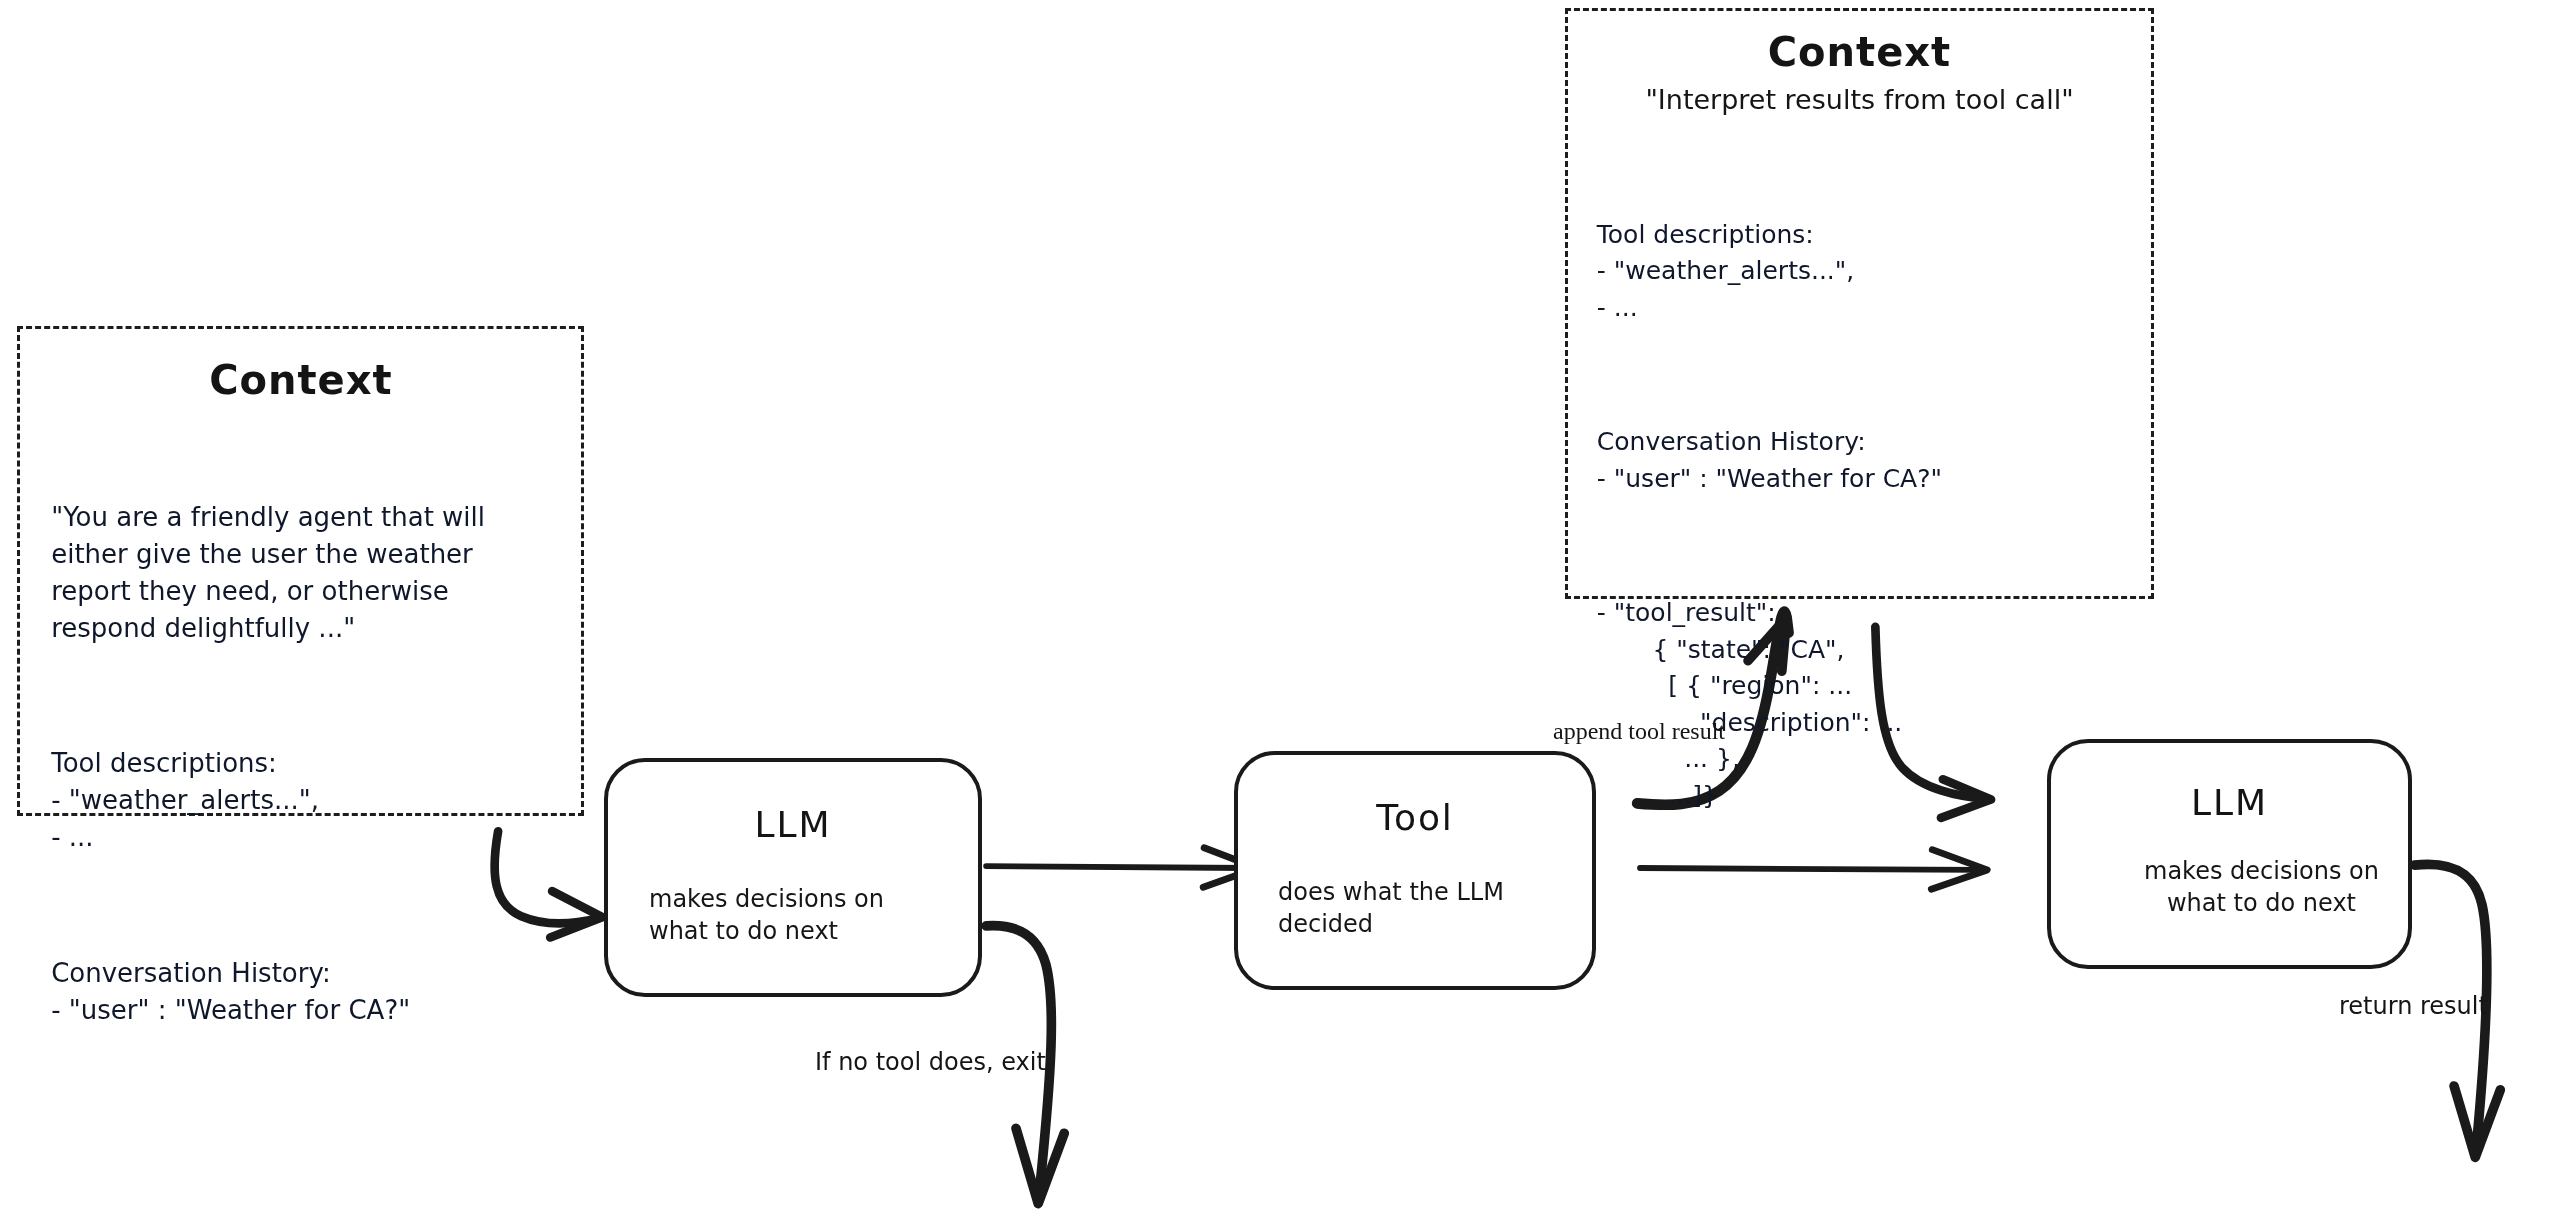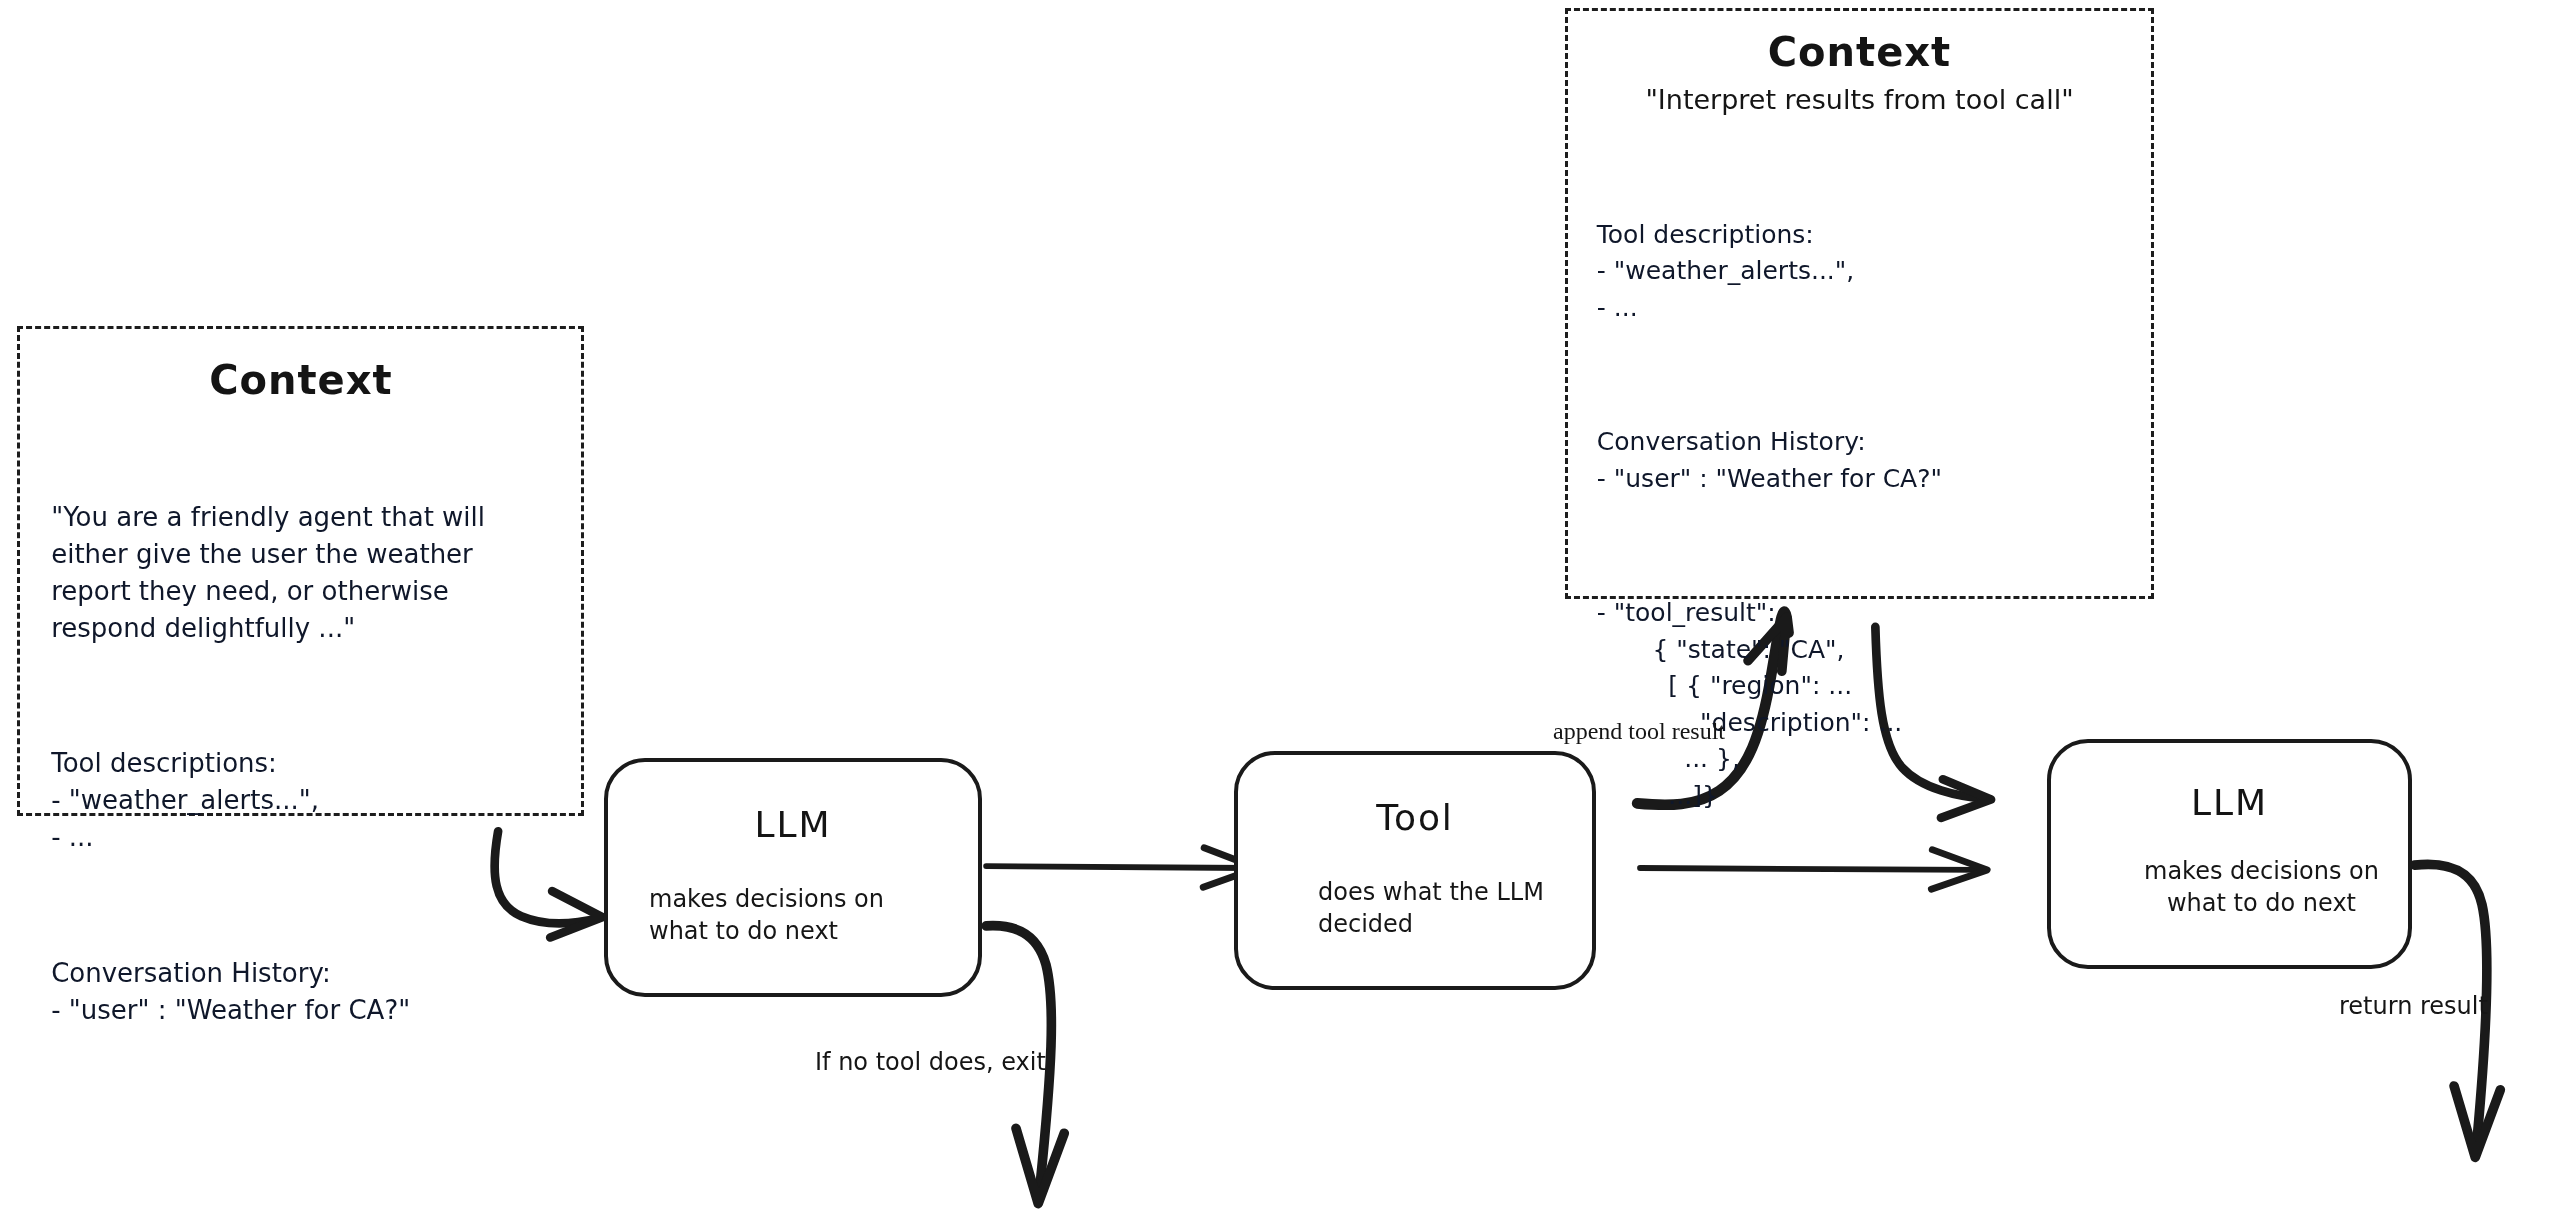--- a/index.html
+++ b/index.html
@@ -96,21 +96,21 @@
     text-align: left;
     white-space: pre-line;
     align-self: flex-start;
     padding-left: 41px;
   }
 
   #node-llm1  { left: 604px;  top: 758px;  width: 378px; height: 239px; }
   #node-tool  { left: 1234px; top: 751px;  width: 362px; height: 239px; }
   #node-llm2  { left: 2047px; top: 739px;  width: 365px; height: 230px; }
 
-  #node-tool .node-sub  { padding-left: 80px; }
+  #node-tool .node-sub  { padding-left: 40px; }
   #node-llm2 .node-title{ margin-top: 39px; }
   #node-llm2 .node-sub  { margin-top: 33px; padding-left: 64px; text-align: center; align-self: center; }
 
   
   .edge-label {
     position: absolute;
     font-size: 24px;
     color: #151515;
     white-space: nowrap;
   }

